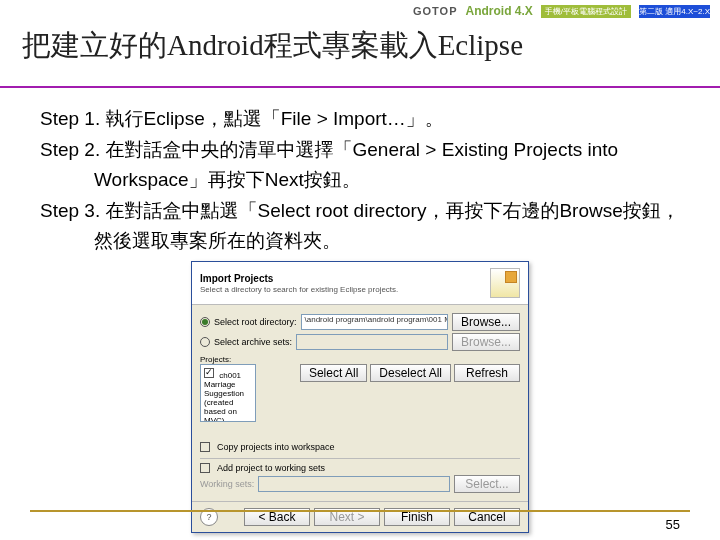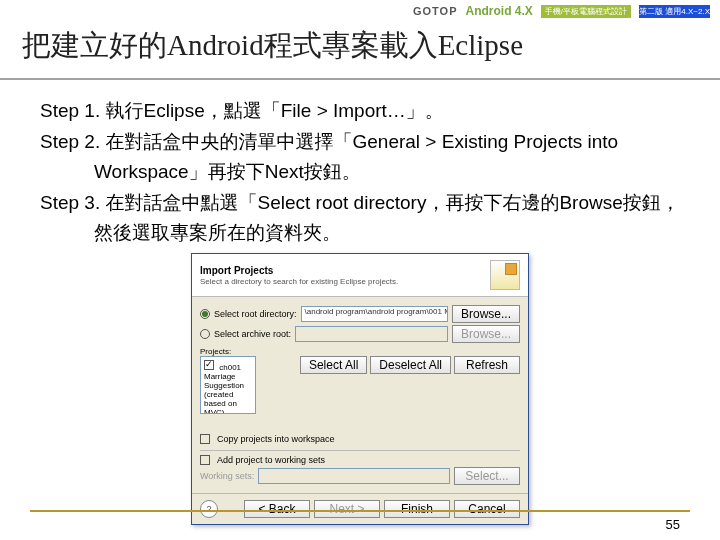--- a/index.html
+++ b/index.html
@@ -19,22 +19,22 @@
     padding: 4px 10px 6px;
     font-size: 10px;
     color: #555;
   }
   .logo-gotop { font-weight: bold; letter-spacing: 1px; font-size: 11px;}
   .logo-android { color: #7aa63c; font-weight: bold; font-size: 12px;}
   .logo-badge { background:#9fbd3a; color:#fff; padding:1px 4px; font-size:8px;}
   .logo-badge2 { background:#1d4ed8; color:#fff; padding:1px 0; font-size:8px;}
   .title {
     font-size: 29px;
-    padding: 2px 22px 12px;
-    border-bottom: 2px solid #a3a3a3;
+    padding: 2px 22px 20px;
+    border-bottom: 2px solid #a21caf;
     color: #222;
     font-family: "DFKai-SB","KaiTi","SimSun",serif;
   }
   .steps {
     padding: 16px 40px 0 40px;
     font-size: 19px;
     line-height: 1.55;
   }
   .step { margin-bottom: 2px; text-indent:-54px; padding-left:54px;}
   .dialog-wrap {
@@ -161,21 +161,21 @@
     </div>
     <div class="dlg-body">
       <div class="row">
         <span class="radio sel"></span>
         <span>Select root directory:</span>
         <span class="txt-input">\android program\android program\001 Marriage Suggest</span>
         <span class="btn">Browse...</span>
       </div>
       <div class="row">
         <span class="radio"></span>
-        <span>Select archive root:</span>
+        <span>Select archive sets:</span>
         <span class="txt-input disabled"></span>
         <span class="btn" data-disabled="true">Browse...</span>
       </div>
       <div class="section-label">Projects:</div>
       <div class="proj-row">
         <div class="proj-list" style="flex:1">
           <span class="cb ck"></span>
           <span>ch001 Marriage Suggestion (created based on MVC) (F:\android program…)</span>
         </div>
         <div class="right-col">

